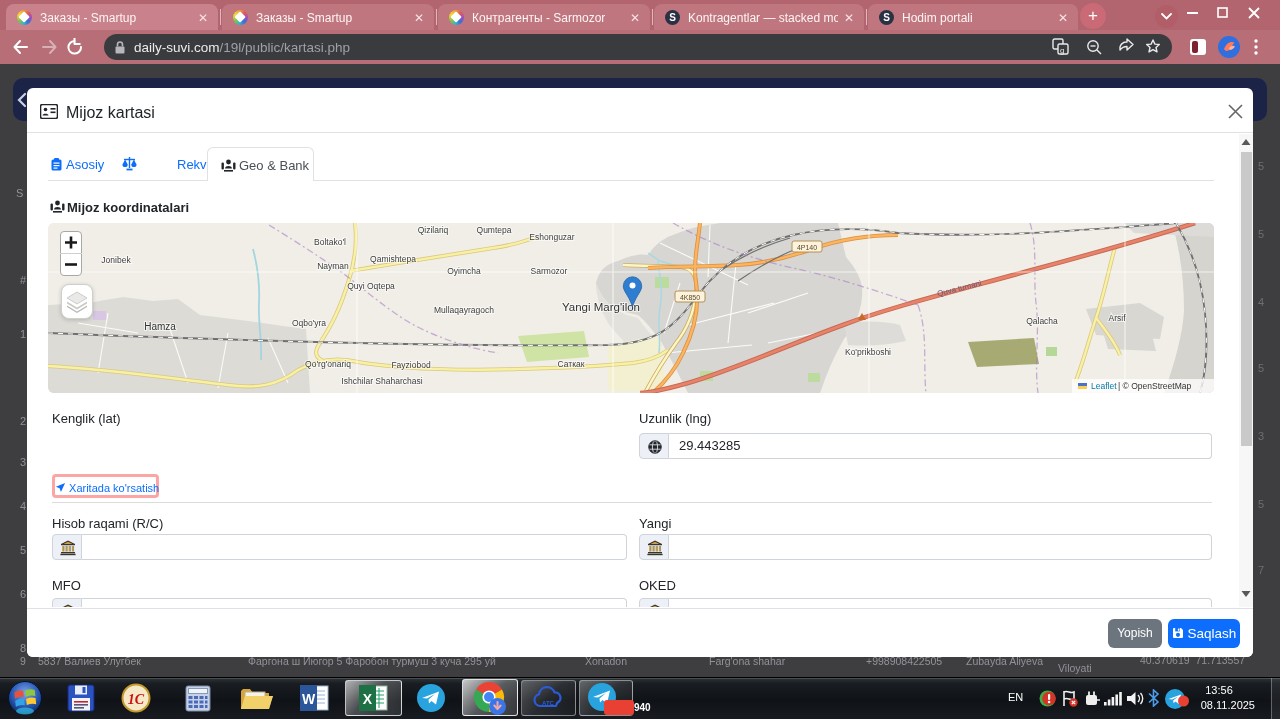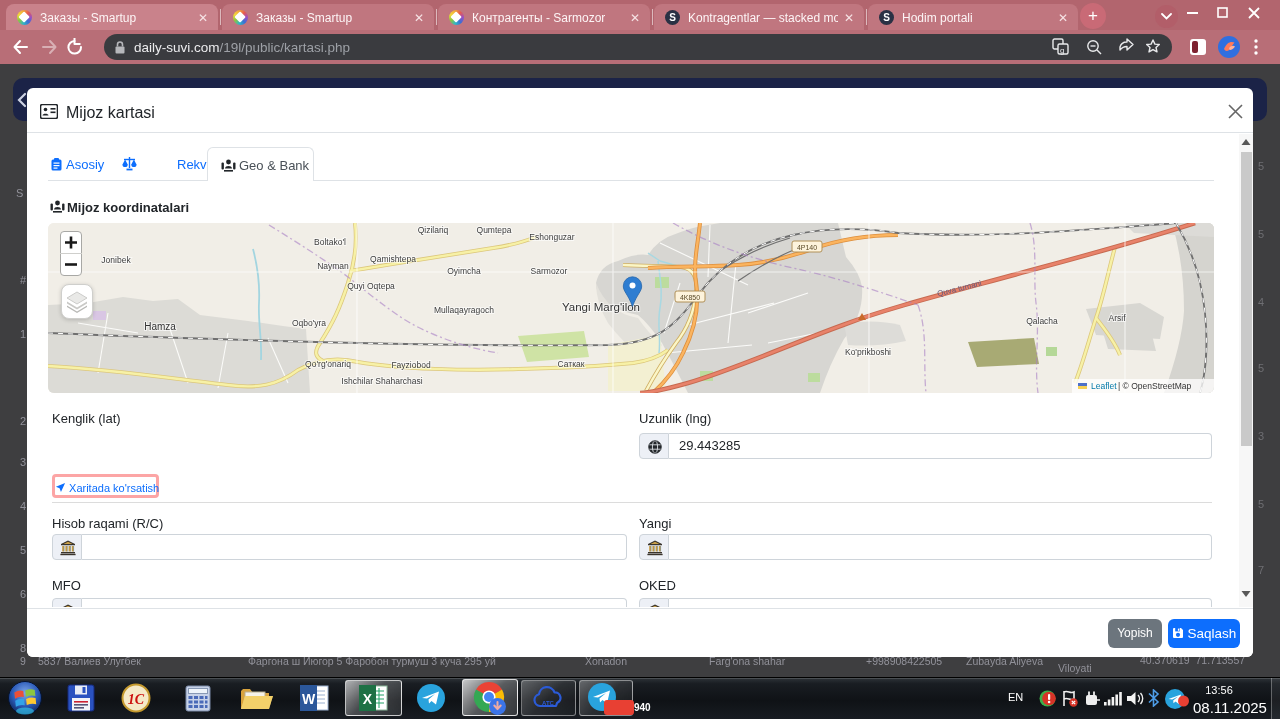--- a/index.html
+++ b/index.html
@@ -641,16 +641,16 @@
   </svg>
   <svg class="abs" style="left:1147px;top:689px;" width="13" height="18" viewBox="0 0 13 18">
     <path d="M2 4.5 L11 13 L6.5 17 V1 L11 5 L2 13.5" stroke="#4e9de8" stroke-width="1.6" fill="none"></path>
   </svg>
   <svg class="abs" style="left:1164px;top:688px;" width="26" height="22" viewBox="0 0 26 22">
     <circle cx="11" cy="11" r="10" fill="#29a3dd"></circle>
     <path d="M4.5 11 L17 6.5 L14.8 16 L11.5 13.5 L9.5 15.3 L9.2 12.4 L14 8.5 L8.2 11.5 Z" fill="#fff"></path>
     <circle cx="19.5" cy="13" r="5.5" fill="#e84033"></circle>
   </svg>
   <div class="abs" style="left:1196px;top:684px;width:46px;text-align:center;color:#fff;font-size:11px;">13:56</div>
-  <div class="abs" style="left:1193px;top:699px;width:62px;text-align:center;color:#fff;font-size:15px;">08.11.2025</div>
+  <div class="abs" style="left:1193px;top:699px;width:62px;text-align:right;color:#fff;font-size:11px;">08.11.2025</div>
   <div class="abs" style="left:1271px;top:678px;width:9px;height:41px;border-left:1px solid rgba(255,255,255,0.3);background:rgba(255,255,255,0.06);"></div>
 
 </div>
 
 </body></html>

